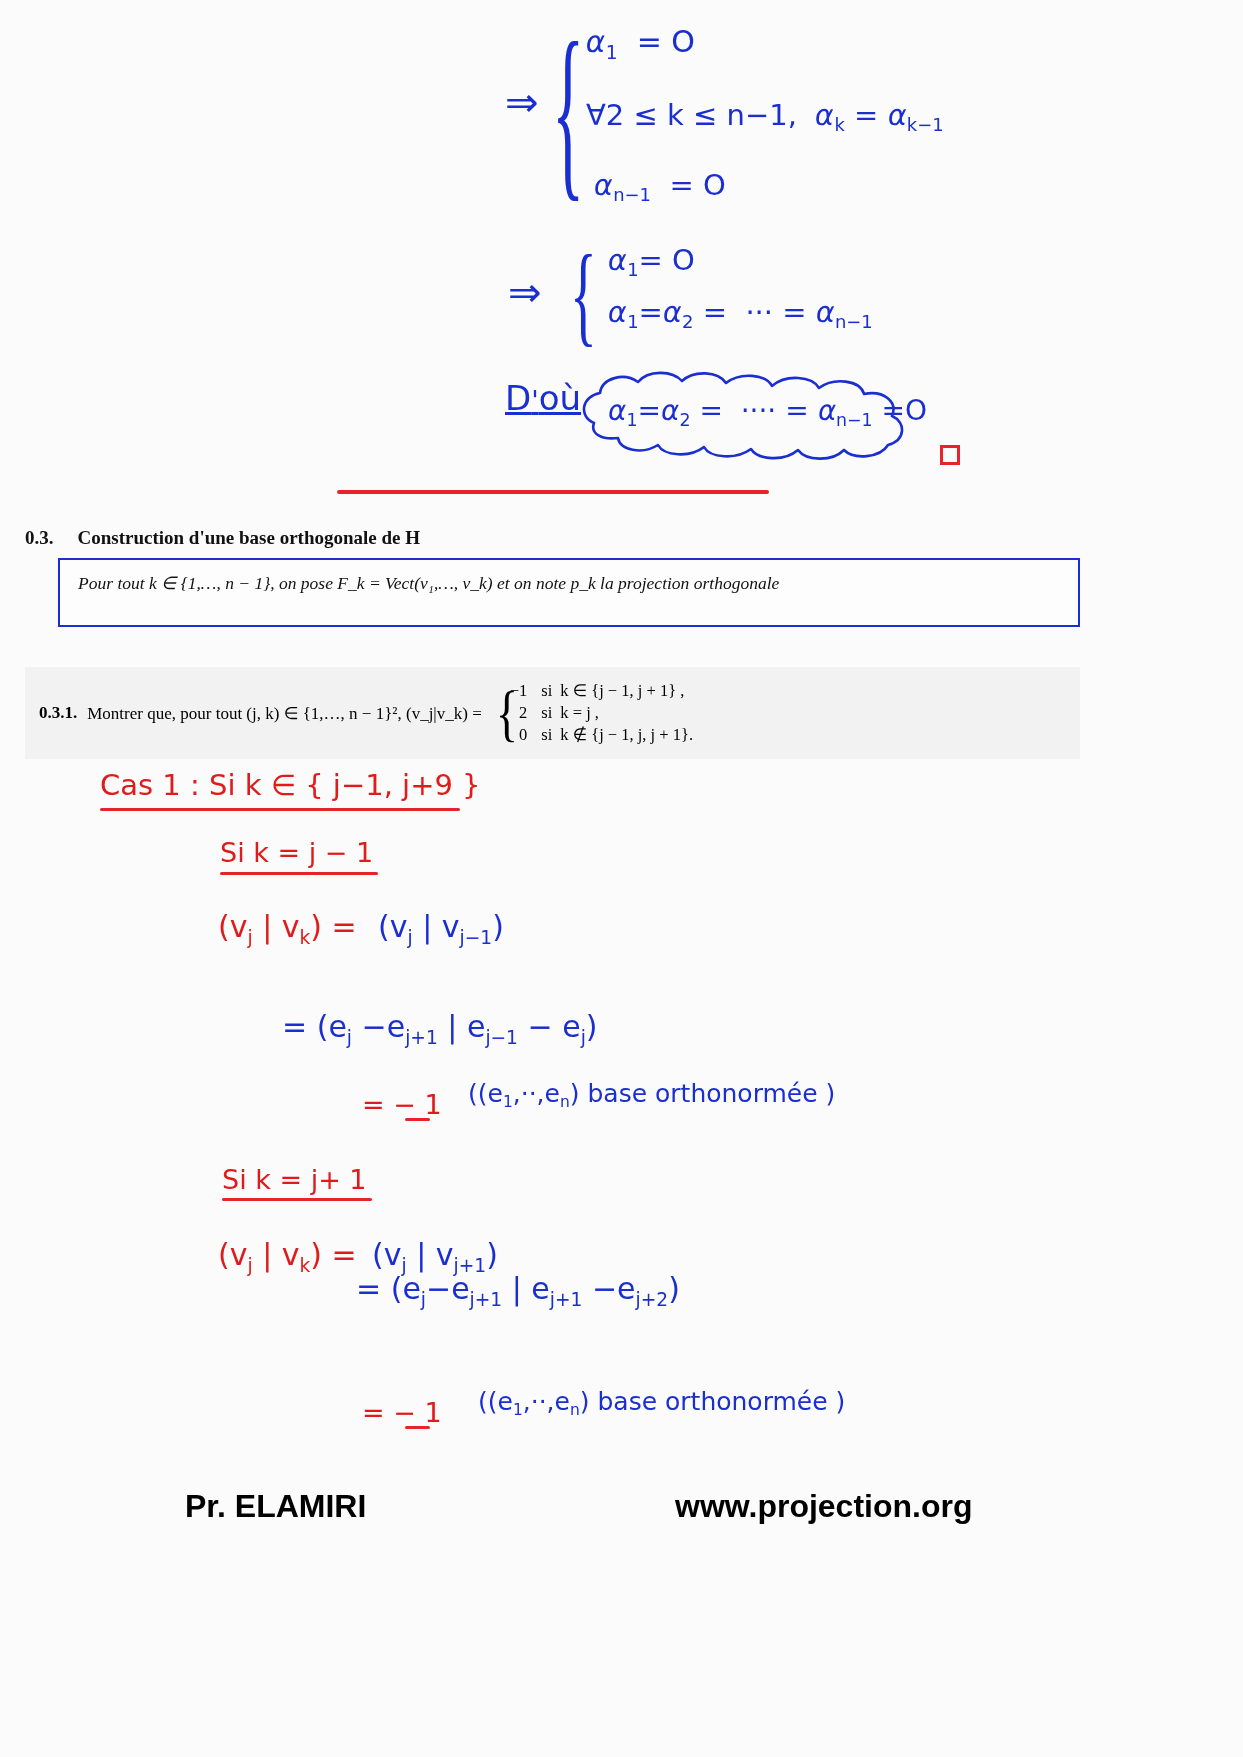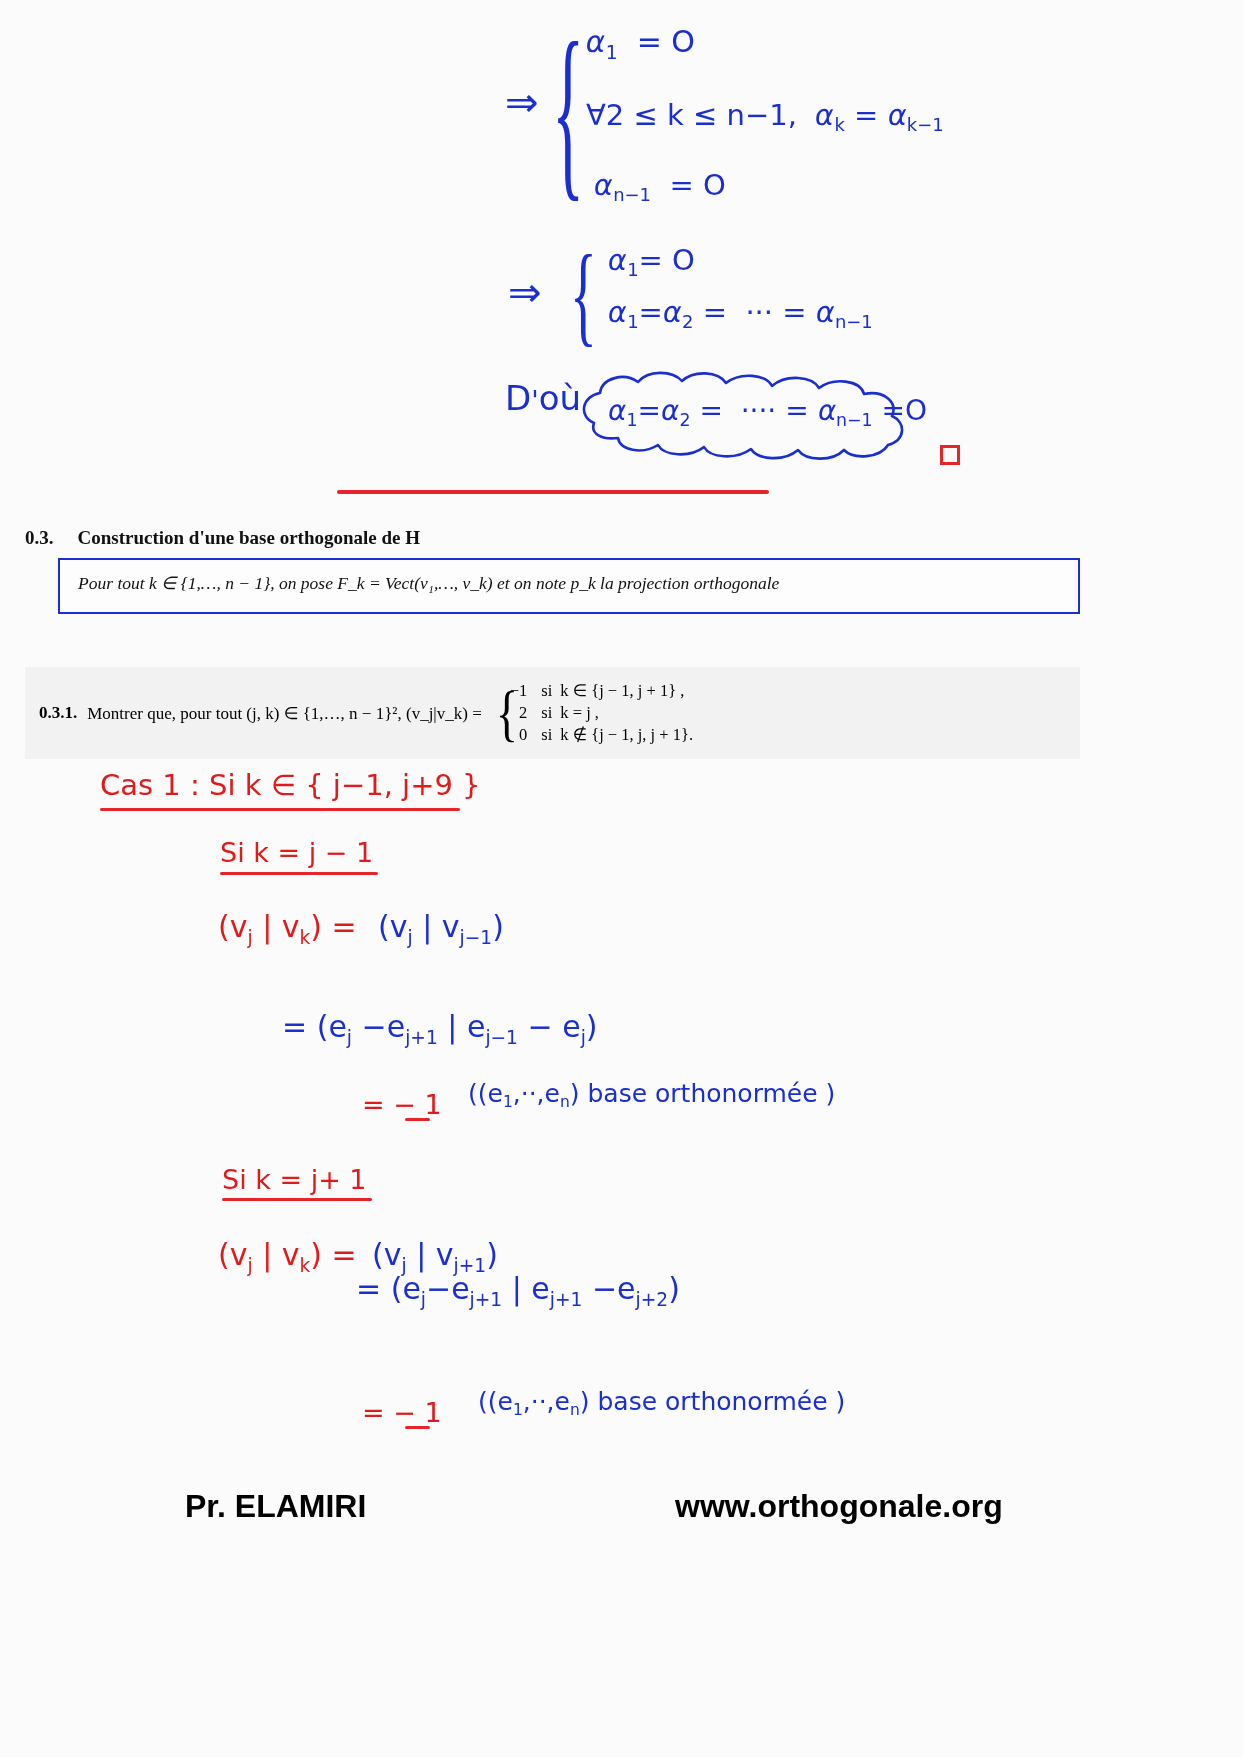--- a/index.html
+++ b/index.html
@@ -149,21 +149,21 @@
   <div class="bigbrace" style="left:570px; top:238px; font-size:56px; transform:scale(1.0,2.0);">{</div>
 
   <div class="hw hw-blue" style="left:608px; top:245px; font-size:29px;">
     <span class="slant">α</span><span class="sub">1</span>= O
   </div>
 
   <div class="hw hw-blue" style="left:608px; top:297px; font-size:29px;">
     <span class="slant">α</span><span class="sub">1</span>=<span class="slant">α</span><span class="sub">2</span> = &nbsp;··· = <span class="slant">α</span><span class="sub">n−1</span>
   </div>
 
-  <div class="hw hw-blue" style="left:505px; top:380px; font-size:34px;">D<span style="font-size:0.8em">'</span>où</div>
+  <div class="hw hw-blue" style="left:505px; top:380px; font-size:34px;text-decoration:underline;">D<span style="font-size:0.8em">'</span>où</div>
 
   <div class="cloud" style="left:576px; top:368px; width:360px; height:95px;">
     <svg width="360" height="95" viewBox="0 0 360 95">
       <path d="M18,55
                C2,48 6,28 24,25
                C26,10 48,4 62,14
                C72,2 96,2 106,13
                C118,2 142,3 150,15
                C164,4 190,6 196,18
                C210,6 236,8 243,20
@@ -185,21 +185,21 @@
   </div>
 
   <div class="qed-box" style="left:940px; top:445px; width:20px; height:20px;"></div>
 
   <div class="rline" style="left:337px; top:490px; width:432px; height:4px;"></div>
 
   <div class="printed sec-title" style="left:25px; top:527px;">
     <span class="num">0.3.</span><span>Construction d'une base orthogonale de H</span>
   </div>
 
-  <div class="framed" style="left:58px; top:558px; width:1022px; height:56px;">
+  <div class="framed" style="left:58px; top:558px; width:1022px; height:69px;">
     <div class="it">Pour tout  k ∈ {1,…, n − 1}, on pose  F_k = Vect(v₁,…, v_k) et on note p_k  la projection orthogonale</div>
   </div>
 
   <div class="qblock" style="left:25px; top:667px; width:1055px; height:92px;">
     <div style="display:flex; align-items:center; height:100%;">
       <span class="qnum" style="font-size:17px; margin-right:10px;">0.3.1.</span>
       <span class="qbody">Montrer que, pour tout (j, k) ∈ {1,…, n − 1}², (v_j|v_k) =</span>
       <span class="cases" style="margin-left:10px;">
         <span class="brace">{</span>
         <table>
@@ -274,15 +274,15 @@
   <div class="hw hw-red" style="left:362px; top:1398px; font-size:27px;">
     = − 1
   </div>
   <div class="rline" style="left:405px; top:1426px; width:25px; height:3px;"></div>
 
   <div class="hw hw-blue" style="left:478px; top:1388px; font-size:25px;">
     ((e<span class="sub">1</span>,··,e<span class="sub">n</span>) base orthonormée )
   </div>
 
   <div class="footer-name" style="left:185px; top:1488px;">Pr. ELAMIRI</div>
-  <div class="footer-url" style="left:675px; top:1488px;">www.orthogonale.org</div>
+  <div class="footer-url" style="left:675px; top:1488px;">www.projection.org</div>
 
 </div>
 
 </body></html>

